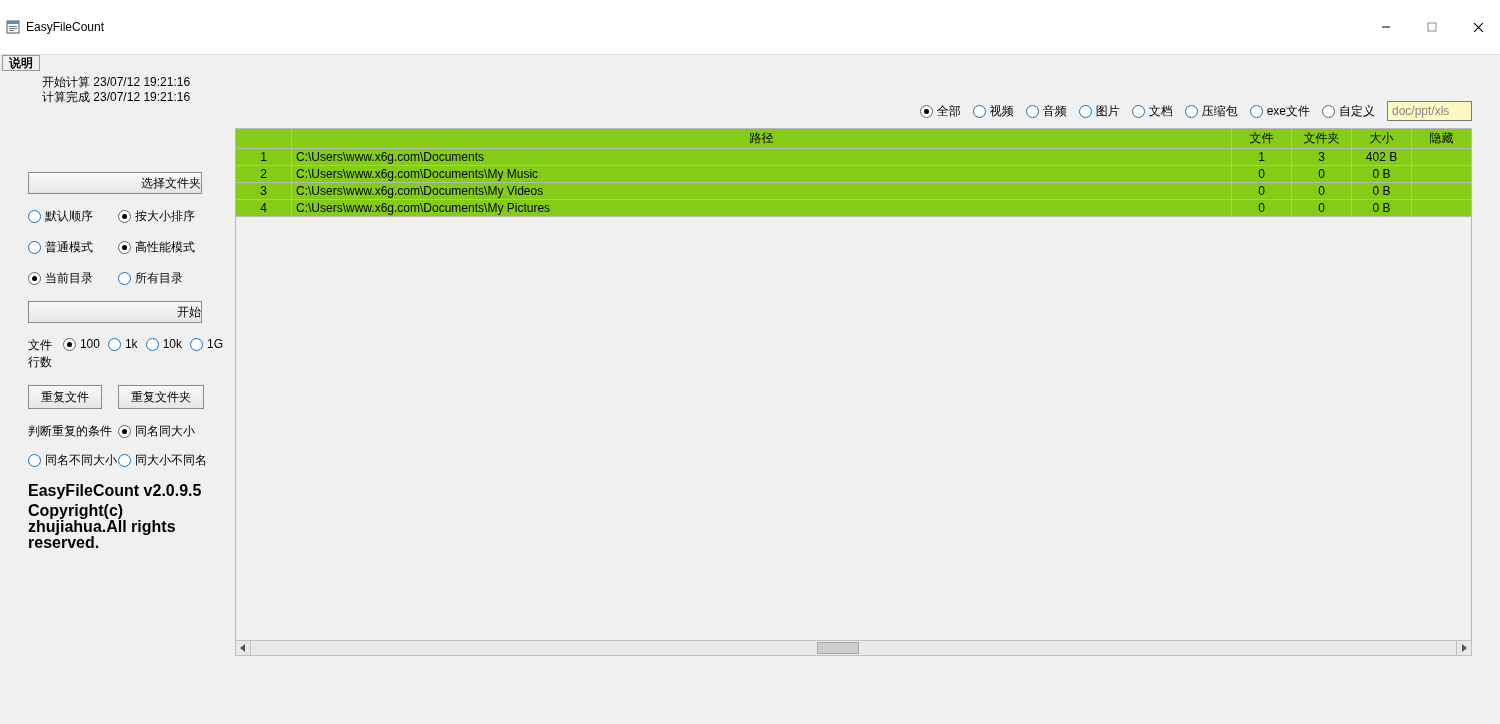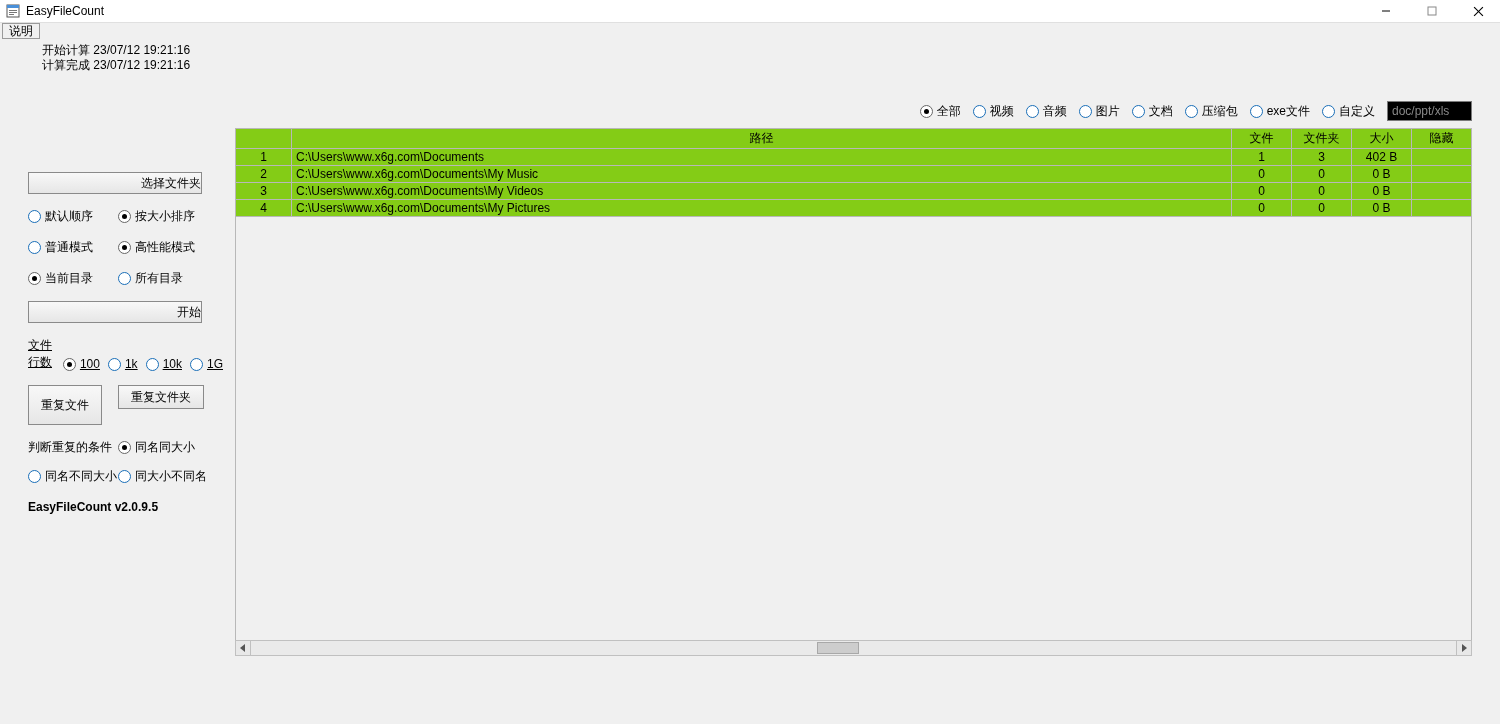--- a/index.html
+++ b/index.html
@@ -3,38 +3,38 @@
 <meta charset="utf-8">
 <style>
   html, body {
     margin: 0; padding: 0; width: 1500px; height: 724px;
     font-family: "Microsoft YaHei", "SimSun", Tahoma, sans-serif;
     font-size: 12px; background: #f0f0f0; color: #000;
     overflow: hidden;
   }
   .titlebar {
     height: 22px; background: #fff; display: flex; align-items: center;
-    padding: 0 6px; border-bottom: 1px solid #e0e0e0;
+    padding: 16px 6px; border-bottom: 1px solid #e0e0e0;
   }
   .titlebar .icon {
     width: 14px; height: 14px; margin-right: 6px;
     display: inline-flex; align-items: center; justify-content: center;
   }
   .titlebar .title { flex: 0 0 auto; font-size: 12px; }
   .titlebar .spacer { flex: 1; }
   .winbtns { display: flex; gap: 18px; align-items: center; padding-right: 2px; }
   .winbtn { width: 28px; height: 16px; display: flex; align-items: center; justify-content: center; }
   .winbtn svg { display: block; }
   .menubar {
     height: 18px; background: #f0f0f0; display: flex; align-items: flex-start;
     padding-left: 2px;
   }
   .menubar .menu-item {
     border: 1px solid #9a9a9a; background: #f0f0f0; padding: 0 6px;
-    font-size: 12px; line-height: 14px;
+    font-size: 12px; line-height: 14px; font-weight: bold;
   }
   .info-block {
     padding: 2px 0 0 42px; line-height: 15px; font-size: 12px;
   }
   .info-line { white-space: nowrap; }
   .filters-row {
     position: absolute; top: 100px; right: 28px; height: 22px;
     display: flex; align-items: center; gap: 12px;
   }
   .radio {
@@ -42,21 +42,21 @@
   }
   .radio .dot {
     width: 11px; height: 11px; border: 1px solid #666; border-radius: 50%;
     background: #fff; display: inline-flex; align-items: center; justify-content: center;
   }
   .radio.selected .dot::after {
     content: ""; width: 5px; height: 5px; background: #000; border-radius: 50%;
   }
   .radio.blue .dot { border-color: #1a6fb8; }
   .text-input {
-    border: 1px solid #7a7a7a; background: #000000; font-size: 12px;
+    border: 1px solid #7a7a7a; background: #fef9c3; font-size: 12px;
     padding: 1px 4px; width: 75px; height: 16px; color: #888;
   }
   .main {
     position: absolute; top: 128px; left: 235px; right: 28px; bottom: 68px;
   }
   table.data {
     width: 100%; border-collapse: collapse; table-layout: fixed;
   }
   table.data th, table.data td {
     border: 1px solid #b8b8b8; font-size: 12px; padding: 1px 4px;
@@ -96,22 +96,22 @@
     border: 1px solid #8a8a8a; background: linear-gradient(#f8f8f8,#e6e6e6);
     font-size: 12px; text-align: right; cursor: default;
   }
   .btn-wide { width: 172px; height: 20px; line-height: 20px; margin-bottom: 14px; }
   .radio-grid {
     display: grid; grid-template-columns: 90px 100px; row-gap: 14px;
     margin-bottom: 14px;
   }
   .btn-row { display: flex; gap: 16px; margin-bottom: 14px; }
   .btn-sm { height: 22px; line-height: 22px; padding: 0 8px; }
-  .rowcount { display: flex; align-items: flex-end; gap: 8px; margin-bottom: 14px; flex-wrap: nowrap; text-decoration: underline;}
-  .footer-text { font-size: 12px; line-height: 16px; margin-top: 4px; font-weight: bold;}
+  .rowcount { display: flex; align-items: flex-start; gap: 8px; margin-bottom: 14px; flex-wrap: nowrap;}
+  .footer-text { font-size: 16px; line-height: 16px; margin-top: 4px; font-weight: bold;}
 </style>
 </head>
 <body>
 
 <div class="titlebar">
   <span class="icon">
     <svg width="14" height="14" viewBox="0 0 14 14">
         <rect x="1" y="1" width="12" height="12" fill="#fff" stroke="#555"></rect>
         <rect x="1" y="1" width="12" height="3" fill="#4a90d9"></rect>
         <rect x="3" y="6" width="8" height="1" fill="#777"></rect>
@@ -314,34 +314,35 @@
         <span class="dot"></span>
         <span>10k</span>
       </label>
     <label class="radio blue">
         <span class="dot"></span>
         <span>1G</span>
       </label>
   </div>
 
   <div class="btn-row">
-    <div class="btn btn-sm" style="padding:8px 12px">重复文件</div>
+    <div class="btn btn-sm" style="padding:0 12px">重复文件</div>
     <div class="btn btn-sm" style="padding:0 12px">重复文件夹</div>
   </div>
 
   <div class="radio-grid" style="row-gap:12px">
     <span>判断重复的条件</span>
     <label class="radio selected">
         <span class="dot"></span>
         <span>同名同大小</span>
       </label>
     <label class="radio blue">
         <span class="dot"></span>
         <span>同名不同大小</span>
       </label>
     <label class="radio blue">
         <span class="dot"></span>
         <span>同大小不同名</span>
       </label>
   </div>
 
   <div class="footer-text">EasyFileCount v2.0.9.5</div>
+  <div class="footer-text">Copyright(c) zhujiahua.All rights reserved.</div>
 </div>
 
 </body></html>

